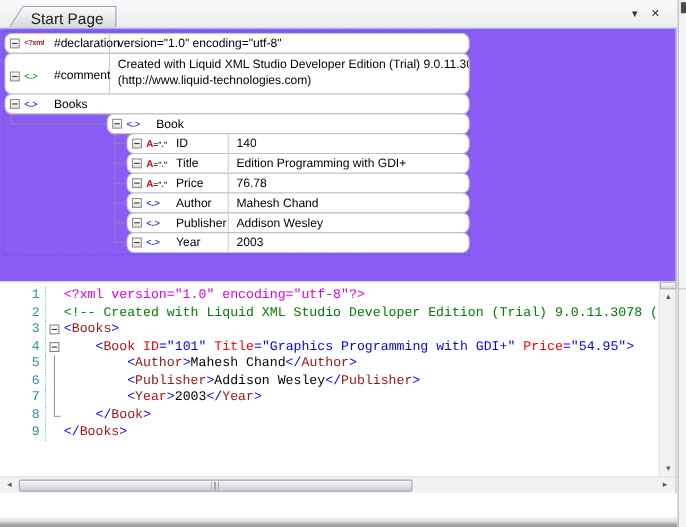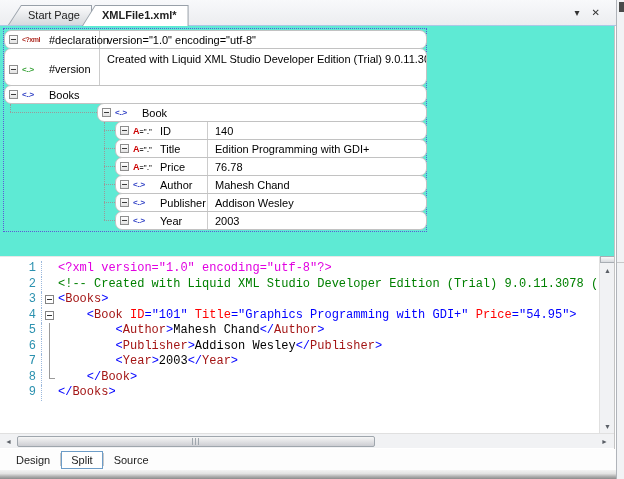--- a/index.html
+++ b/index.html
@@ -4,35 +4,35 @@
 <style>
   * { margin:0; padding:0; box-sizing:border-box; }
   html,body { background:#fff; }
   body { font-family:"Liberation Sans", sans-serif; }
   .app { position:relative; width:624px; height:479px; overflow:hidden; background:#fff; }
 
   
   .tabstrip { position:absolute; left:0; top:0; width:616px; height:26px;
               background:linear-gradient(#f8f9fb,#ecedf0); border-bottom:1px solid #aac7e6; }
   .doc-tabs { position:absolute; left:8px; bottom:0; display:flex; align-items:flex-end; }
-  .doc-tab { position:relative; height:20px; padding:4px 12px 0 20px; font-size:11px; color:#222; cursor:default; }
+  .doc-tab { position:relative; height:20px; padding:4px 12px 0 20px; font-size:14px; color:#222; cursor:default; }
   .doc-tab + .doc-tab { margin-left:-10px; }
   .doc-tab::before { content:""; position:absolute; inset:0;
         background:#98a0a9; clip-path:polygon(13px 0,100% 0,100% 100%,0 100%); }
   .doc-tab::after { content:""; position:absolute; left:1px; right:1px; top:1px; bottom:0;
         background:linear-gradient(#fbfbfc,#d6d9dd); clip-path:polygon(12.4px 0,100% 0,100% 100%,0 100%); }
   .doc-tab.active { z-index:3; font-weight:bold; }
   .doc-tab.active::before { bottom:-1px; }
   .doc-tab.active::after  { bottom:-1px; background:#fff; }
   .doc-tab .tab-label { position:relative; z-index:2; }
   .tab-controls { position:absolute; right:16px; top:7px; display:flex; gap:12px; }
   .tab-controls span { font-size:10px; color:#333; line-height:12px; cursor:default; }
 
   
-  .design-pane { position:absolute; left:0; top:26px; width:615px; height:230px; background:#5eead4; }
+  .design-pane { position:absolute; left:0; top:26px; width:615px; height:230px; background:#8b5cf6; }
   .selection-box { position:absolute; left:3px; top:2px; width:424px; height:204px;
                    border:1px dotted #5b5bd6; }
   .tree-row { position:absolute; background:#fff; border:1px solid #c2c2c2; border-radius:7px;
               display:flex; align-items:center; font-size:11px; color:#000; }
   .tree-row .name-wrap { display:flex; align-items:center; height:100%; flex:0 0 auto; }
   .tree-row .with-sep { border-right:1px solid #ccc; }
   .collapse-box { position:relative; width:9px; height:9px; margin-left:4px; flex:0 0 9px;
                   border:1px solid #8e8e8e; background:linear-gradient(#fff,#e2e2e2); }
   .collapse-box::after { content:""; position:absolute; left:1px; right:1px; top:3px; height:1px; background:#3a3a3a; }
   .row-icon { margin-left:4px; width:25px; flex:0 0 25px; font-size:8px; font-weight:bold; white-space:nowrap;
@@ -101,21 +101,20 @@
   .editor-right-border { position:absolute; left:614px; top:26px; width:0; height:423px; border-left:1px solid #c4c4c4; }
 </style>
 </head>
 <body>
 
 <div class="app">
 
   <div class="tabstrip">
     <div class="doc-tabs">
         <div class="doc-tab"><span class="tab-label">Start Page</span></div>
-        <div class="doc-tab active"><span class="tab-label">XMLFile1.xml*</span></div>
       </div>
     <div class="tab-controls">
       <span>▾</span>
       <span>✕</span>
     </div>
   </div>
 
   <div class="design-pane">
     <div class="selection-box" id="selection-box">
         <div class="tree-row" style="left: 0px; top: 1px; width: 423px; height: 19px;">
@@ -123,24 +122,25 @@
             <span class="collapse-box"></span>
             <span class="row-icon icon-declaration">&lt;?xml</span>
             <span class="row-name">#declaration</span>
           </div>
           <div class="row-value">version="1.0" encoding="utf-8"</div>
         </div>
         <div class="tree-row tr-comment" style="left: 0px; top: 19px; width: 423px; height: 38px;">
           <div class="name-wrap with-sep" style="width: 95px;">
             <span class="collapse-box"></span>
             <span class="row-icon icon-comment">&lt;..&gt;</span>
-            <span class="row-name">#version</span>
+            <span class="row-name">#comment</span>
           </div>
           <div class="row-value two-line">
             <div> Created with Liquid XML Studio Developer Edition (Trial) 9.0.11.3078</div>
+            <div>(http://www.liquid-technologies.com)</div>
           </div>
         </div>
         <div class="tree-row" style="left: 0px; top: 56px; width: 423px; height: 19px;">
           <div class="name-wrap">
             <span class="collapse-box"></span>
             <span class="row-icon icon-element">&lt;..&gt;</span>
             <span class="row-name">Books</span>
           </div>
         </div>
         <div class="tree-row" style="left: 93px; top: 74px; width: 330px; height: 19px;">
@@ -232,27 +232,20 @@
   </div>
 
   <div class="hscroll">
     <div class="harrow left">◄</div>
     <div class="hthumb">
         <span class="grip"></span>
       </div>
     <div class="harrow right">►</div>
   </div>
 
-  <div class="view-tabs" id="view-tabs">
-      <div class="view-tab">Design</div>
-      <div class="vt-sep"></div>
-      <div class="view-tab active">Split</div>
-      <div class="vt-sep"></div>
-      <div class="view-tab">Source</div>
-    </div>
   <div class="bottom-strip"></div>
 
   <div class="editor-right-border"></div>
   <div class="right-sliver">
     <div class="sliver-frag"></div>
     <div class="sliver-line"></div>
   </div>
 
 </div>
 

